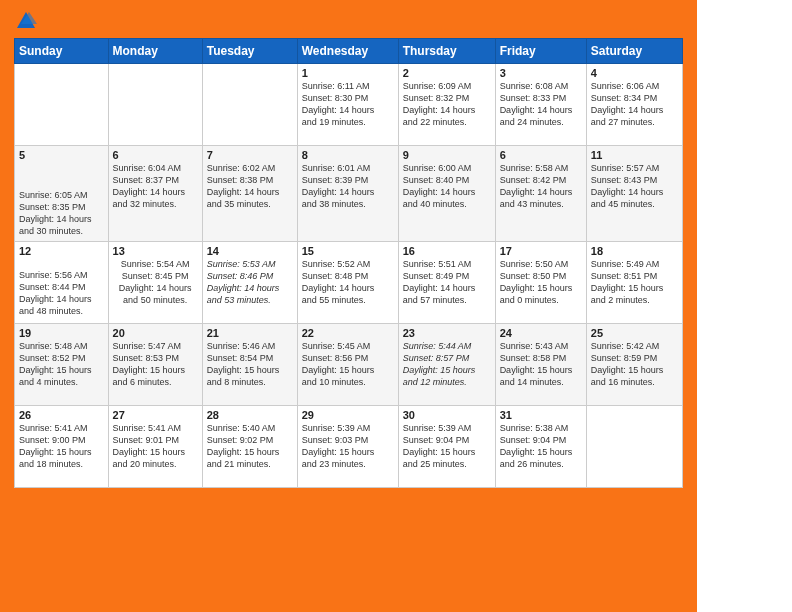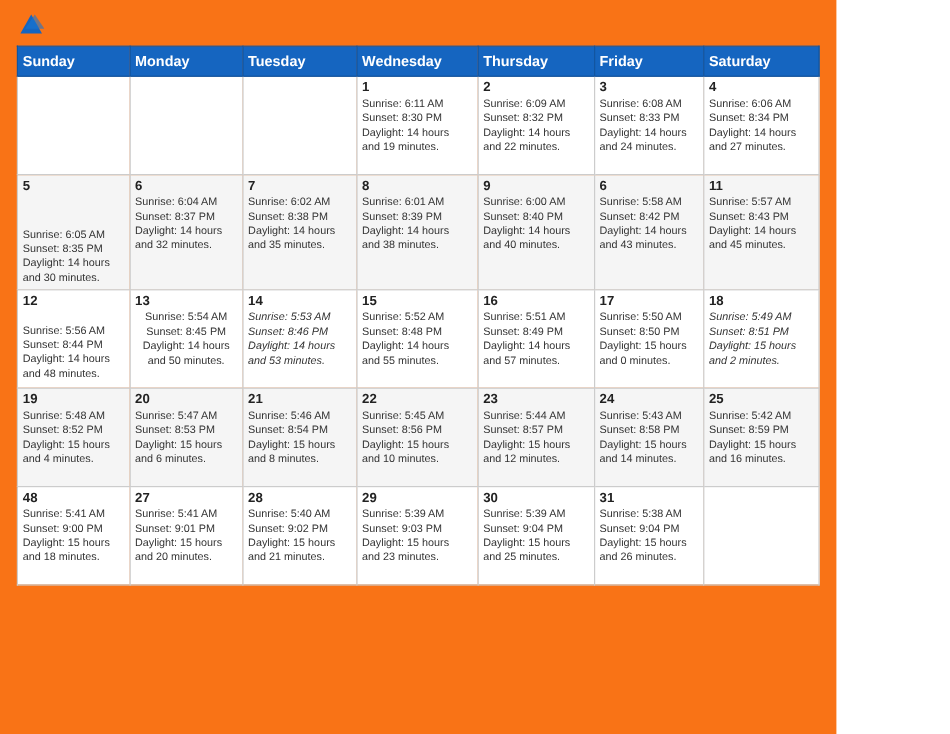--- a/index.html
+++ b/index.html
@@ -250,21 +250,21 @@
           </td>
           <td>
             <span class="day-number">17</span>
             <div class="day-info" style="white-space: pre-line;">Sunrise: 5:50 AM
 Sunset: 8:50 PM
 Daylight: 15 hours
 and 0 minutes.</div>
           </td>
           <td>
             <span class="day-number">18</span>
-            <div class="day-info" style="white-space: pre-line; font-style: italic;">Sunrise: 5:49 AM
+            <div class="day-info" style="white-space: pre-line;">Sunrise: 5:49 AM
 Sunset: 8:51 PM
 Daylight: 15 hours
 and 2 minutes.</div>
           </td>
         </tr>
         <tr>
           <td>
             <span class="day-number">19</span>
             <div class="day-info" style="white-space: pre-line;">Sunrise: 5:48 AM
 Sunset: 8:52 PM
@@ -287,21 +287,21 @@
           </td>
           <td>
             <span class="day-number">22</span>
             <div class="day-info" style="white-space: pre-line;">Sunrise: 5:45 AM
 Sunset: 8:56 PM
 Daylight: 15 hours
 and 10 minutes.</div>
           </td>
           <td>
             <span class="day-number">23</span>
-            <div class="day-info" style="white-space: pre-line;">Sunrise: 5:44 AM
+            <div class="day-info" style="white-space: pre-line; font-style: italic;">Sunrise: 5:44 AM
 Sunset: 8:57 PM
 Daylight: 15 hours
 and 12 minutes.</div>
           </td>
           <td>
             <span class="day-number">24</span>
             <div class="day-info" style="white-space: pre-line;">Sunrise: 5:43 AM
 Sunset: 8:58 PM
 Daylight: 15 hours
 and 14 minutes.</div>
@@ -309,21 +309,21 @@
           <td>
             <span class="day-number">25</span>
             <div class="day-info" style="white-space: pre-line;">Sunrise: 5:42 AM
 Sunset: 8:59 PM
 Daylight: 15 hours
 and 16 minutes.</div>
           </td>
         </tr>
         <tr>
           <td>
-            <span class="day-number">48</span>
+            <span class="day-number">26</span>
             <div class="day-info" style="white-space: pre-line;">Sunrise: 5:41 AM
 Sunset: 9:00 PM
 Daylight: 15 hours
 and 18 minutes.</div>
           </td>
           <td>
             <span class="day-number">27</span>
             <div class="day-info" style="white-space: pre-line;">Sunrise: 5:41 AM
 Sunset: 9:01 PM
 Daylight: 15 hours

